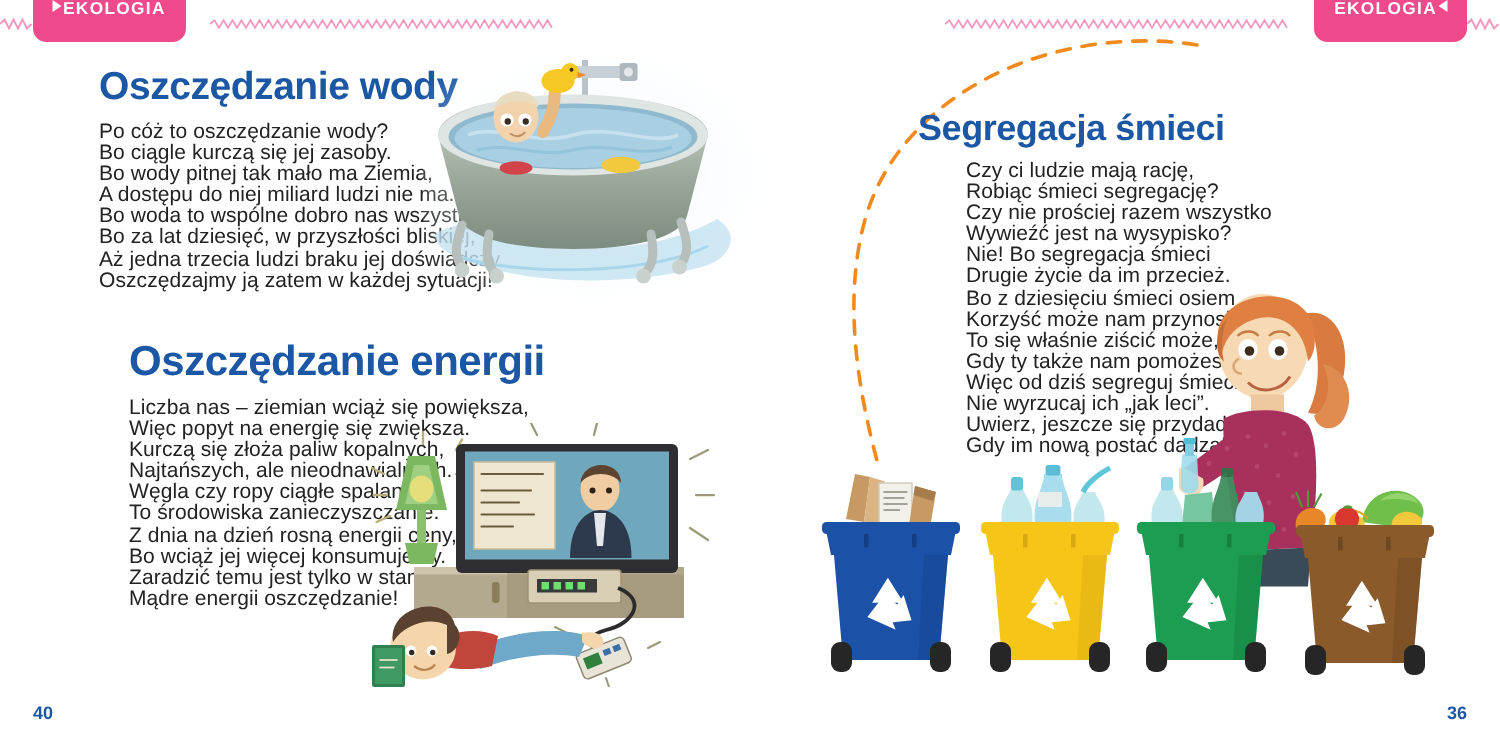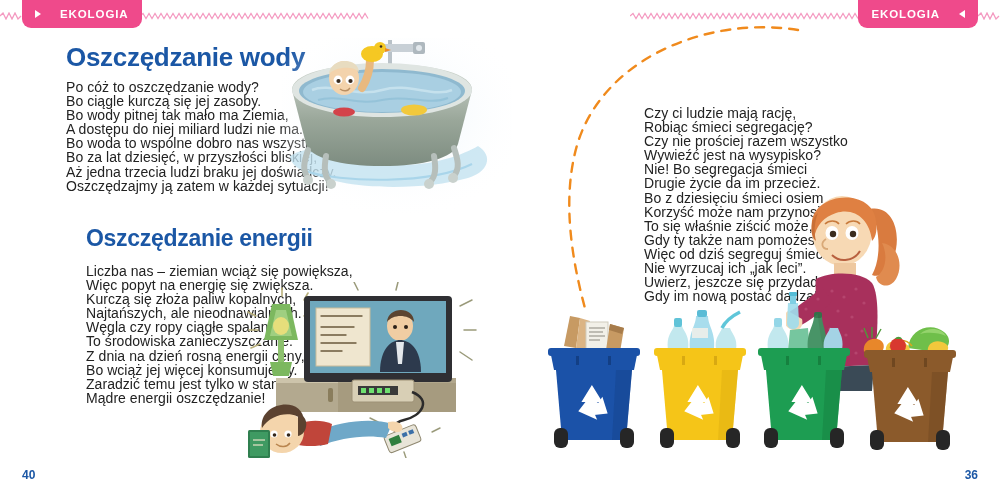--- a/index.html
+++ b/index.html
@@ -6,21 +6,21 @@
   body{
     width:1000px;height:500px;overflow:hidden;background:#ffffff;
     font-family:"Liberation Sans",sans-serif;
   }
   .page{position:relative;width:1000px;height:500px;background:#fff;}
 
   
   .tab{
     position:absolute;top:0;height:28px;background:#ef4a8b;
     border-bottom-left-radius:9px;border-bottom-right-radius:9px;
-    display:flex;align-items:center;gap:19px;padding:0 13px;
+    display:flex;align-items:flex-start;gap:1px;padding:0 13px;
     color:#fff;font-size:11.5px;font-weight:bold;letter-spacing:.9px;
   }
   .tab.left{left:22px;}
   .tab.right{right:22px;}
   .tri{width:0;height:0;border-top:4px solid transparent;border-bottom:4px solid transparent;}
   .tri.r{border-left:6px solid #fff;}
   .tri.l{border-right:6px solid #fff;}
 
   .zig{position:absolute;top:12px;height:8px;overflow:hidden;}
   .zig svg{display:block;}
@@ -149,21 +149,21 @@
     <path d="M26 112 C22 124 20 132 26 140" stroke="#b6bfbb" stroke-width="6" fill="none" stroke-linecap="round"></path>
     <path d="M44 118 C42 130 42 138 48 144" stroke="#b6bfbb" stroke-width="6" fill="none" stroke-linecap="round"></path>
     <path d="M152 118 C154 130 154 138 148 144" stroke="#b6bfbb" stroke-width="6" fill="none" stroke-linecap="round"></path>
     <path d="M172 110 C176 122 178 130 172 138" stroke="#b6bfbb" stroke-width="6" fill="none" stroke-linecap="round"></path>
     <circle cx="26" cy="142" r="5" fill="#c9d1cd"></circle>
       <circle cx="49" cy="146" r="5" fill="#c9d1cd"></circle>
     <circle cx="147" cy="146" r="5" fill="#c9d1cd"></circle>
       <circle cx="171" cy="140" r="5" fill="#c9d1cd"></circle>
   </svg>
 
-  <div class="h1" style="left:86px;top:225px;font-size:23px;">Oszczędzanie energii</div>
+  <div class="h1" style="left:86px;top:225px;font-size:28px;">Oszczędzanie energii</div>
   <div class="poem" style="left:86px;top:264px;">Liczba nas – ziemian wciąż się powiększa,
 Więc popyt na energię się zwiększa.
 Kurczą się złoża paliw kopalnych,
 Najtańszych, ale nieodnawialnych.
 Węgla czy ropy ciągłe spalanie
 To środowiska zanieczyszczanie.
 Z dnia na dzień rosną energii ceny,
 Bo wciąż jej więcej konsumujemy.
 Zaradzić temu jest tylko w stanie
 Mądre energii oszczędzanie!</div>
@@ -250,20 +250,21 @@
     <rect x="2" y="148" width="22" height="28" rx="1.5" fill="#2f7f4f"></rect>
     <rect x="4" y="150" width="18" height="24" fill="#3f9a62"></rect>
     <g stroke="#e9e4c8" stroke-width="1.2">
         <path d="M7 158 L19 158"></path>
         <path d="M7 163 L17 163"></path>
       </g>
 
     <path d="M142 140 C152 138 158 142 156 148 C152 152 146 150 142 146 Z" fill="#f4d5ac"></path>
   </svg>
 
+  <div class="h1" style="left:612px;top:72px;font-size:24px;">Segregacja śmieci</div>
   <div class="poem" style="left:612px;top:106px;margin-left:32px;">Czy ci ludzie mają rację,
 Robiąc śmieci segregację?
 Czy nie prościej razem wszystko
 Wywieźć jest na wysypisko?
 Nie! Bo segregacja śmieci
 Drugie życie da im przecież.
 Bo z dziesięciu śmieci osiem
 Korzyść może nam przynosić.
 To się właśnie ziścić może,
 Gdy ty także nam pomożesz!

